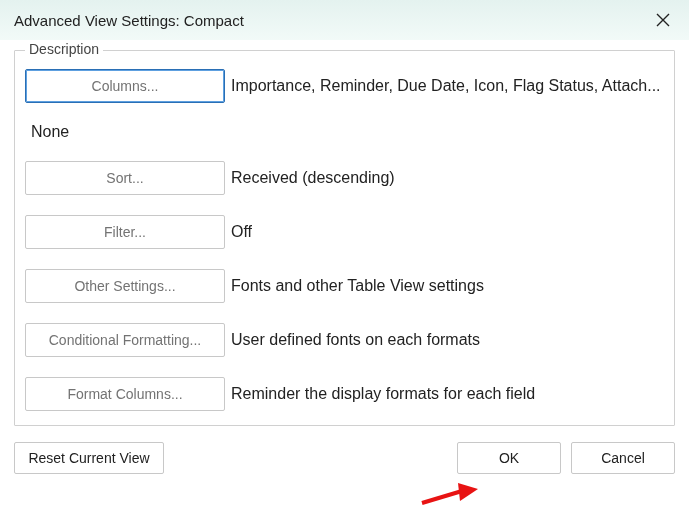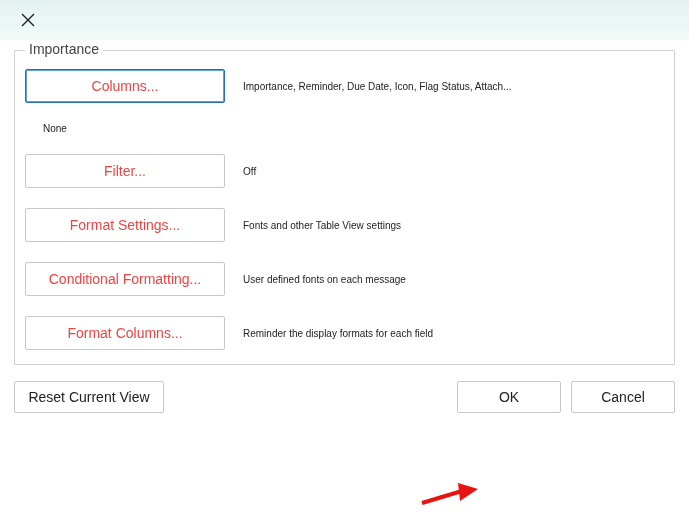--- a/index.html
+++ b/index.html
@@ -50,31 +50,31 @@
       margin-bottom: 20px;
     }
     .row:last-child { margin-bottom: 0; }
     .row-btn {
       width: 200px;
       height: 34px;
       border: 1px solid #c8c8c8;
       background: #fff;
       font-family: inherit;
       font-size: 14px;
-      color: #ef4444;
+      color: #737373;
       cursor: pointer;
       border-radius: 2px;
     }
     .row-btn.selected {
       border: 1px solid #2a6fb5;
       box-shadow: inset 0 0 0 1px #5ea0e0;
     }
     .row-desc {
-      margin-left: 18px;
-      font-size: 10px;
+      margin-left: 6px;
+      font-size: 16px;
       color: #222;
       white-space: nowrap;
       overflow: hidden;
       text-overflow: ellipsis;
       flex: 1;
     }
     .footer {
       display: flex;
       justify-content: space-between;
       align-items: center;
@@ -100,54 +100,59 @@
       position: absolute;
       left: 420px;
       top: 481px;
       pointer-events: none;
     }
   </style>
 </head>
 <body>
 
 <div class="titlebar">
+  <div class="titlebar-title">Advanced View Settings: Compact</div>
   <div class="close-btn">
     <svg viewBox="0 0 14 14">
         <path d="M1 1 L13 13 M13 1 L1 13" stroke="#222" stroke-width="1.4" fill="none"></path>
       </svg>
   </div>
 </div>
 
 <div class="content">
   <div class="fieldset">
-    <div class="fieldset-legend">Importance</div>
+    <div class="fieldset-legend">Description</div>
 
     <div class="row">
       <button class="row-btn selected">Columns...</button>
       <div class="row-desc">Importance, Reminder, Due Date, Icon, Flag Status, Attach...</div>
     </div>
 
     <div class="row">
       <div class="row-desc">None</div>
     </div>
 
+    <div class="row">
+      <button class="row-btn">Sort...</button>
+      <div class="row-desc">Received (descending)</div>
+    </div>
 
     <div class="row">
       <button class="row-btn">Filter...</button>
       <div class="row-desc">Off</div>
     </div>
 
     <div class="row">
-      <button class="row-btn">Format Settings...</button>
+      <button class="row-btn">Other Settings...</button>
       <div class="row-desc">Fonts and other Table View settings</div>
     </div>
 
     <div class="row">
       <button class="row-btn">Conditional Formatting...</button>
-      <div class="row-desc">User defined fonts on each message</div>
+      <div class="row-desc">User defined fonts on each formats</div>
     </div>
 
     <div class="row">
       <button class="row-btn">Format Columns...</button>
       <div class="row-desc">Reminder the display formats for each field</div>
     </div>
   </div>
 
   <div class="footer">
     <div class="footer-left">

